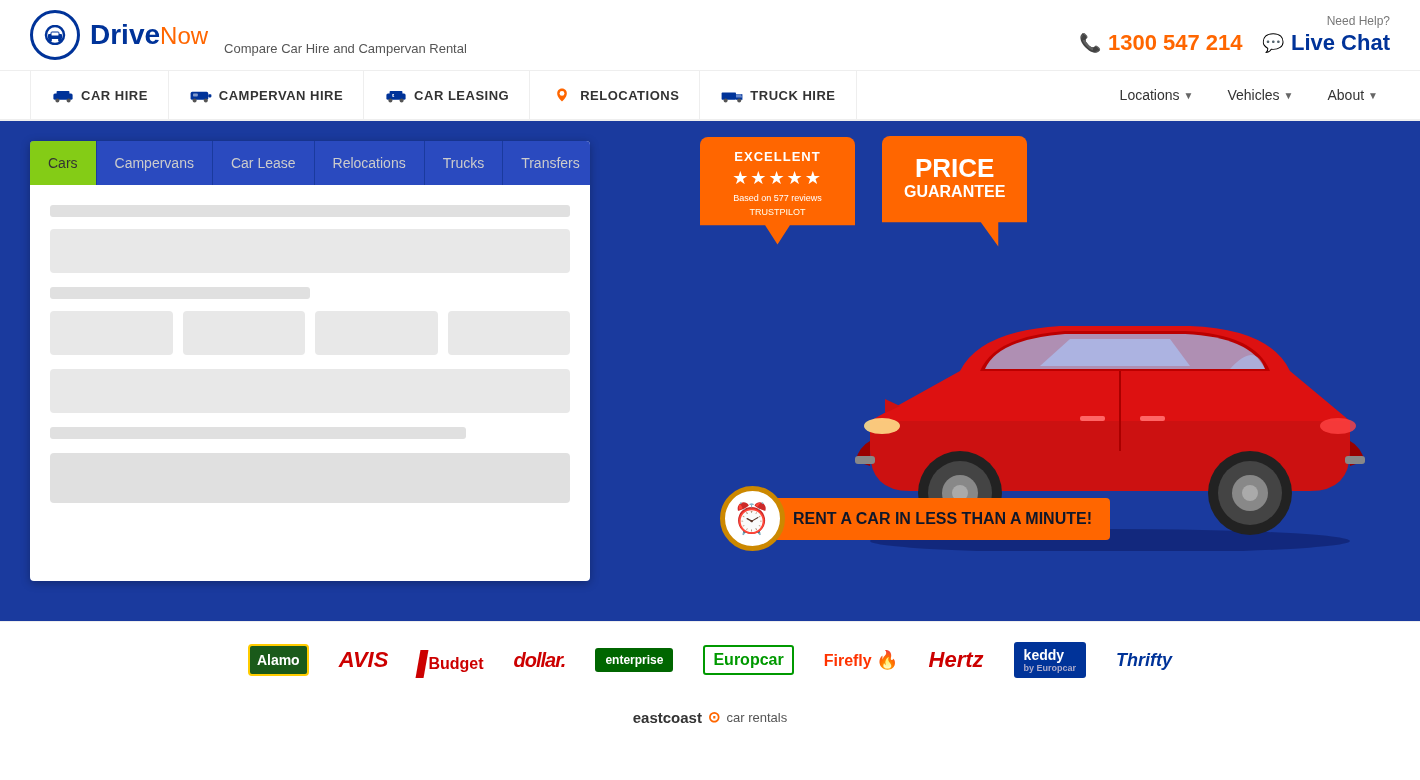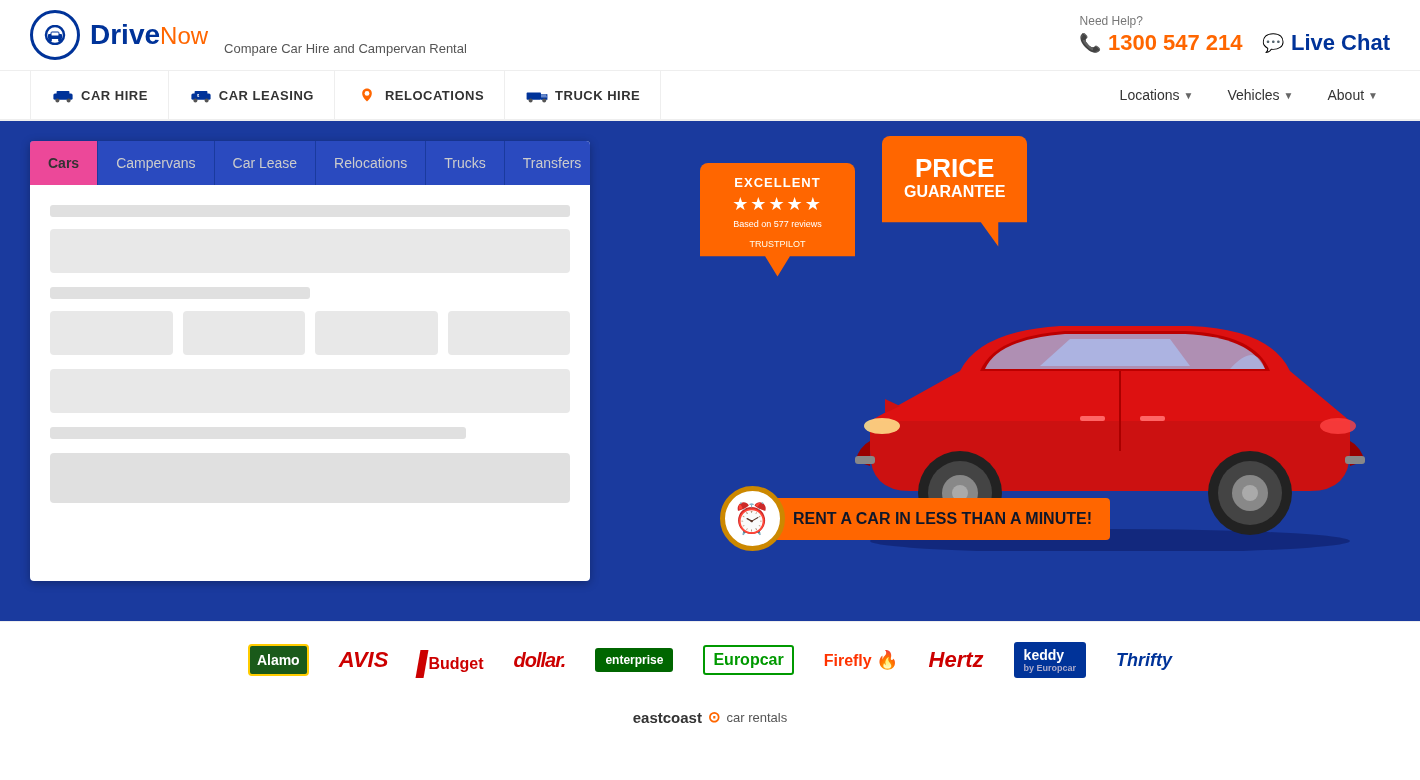--- a/index.html
+++ b/index.html
@@ -30,21 +30,21 @@
     .logo-tagline {
       font-size: 13px;
       color: #555;
       margin-left: 6px;
       align-self: flex-end;
       padding-bottom: 4px;
     }
     .header-right {
       display: flex;
       flex-direction: column;
-      align-items: flex-start;
+      align-items: flex-end;
       gap: 2px;
       margin-left: 11px;
     }
     .need-help {
       font-size: 12px;
       color: #777;
     }
     .header-contact {
       display: flex;
       align-items: center;
@@ -146,23 +146,23 @@
     }
     .search-tab {
       padding: 14px 18px;
       font-size: 14px;
       color: #ccc;
       cursor: pointer;
       border-right: 1px solid #1a3a9e;
       white-space: nowrap;
     }
     .search-tab.active {
-      background: #ec4899;
+      background: #84cc16;
       color: #333;
-      font-weight: bold;
+      font-weight: normal;
     }
     .search-form {
       padding: 20px 20px 15px;
     }
     .skeleton-line {
       background: #e0e0e0;
       border-radius: 3px;
       margin-bottom: 12px;
     }
     .skeleton-full { height: 12px; width: 100%; }
@@ -325,20 +325,30 @@
     <div class="nav-item">
       <svg viewBox="0 0 30 20" fill="none">
         <rect x="3" y="8" width="24" height="8" rx="2" fill="#003399"></rect>
         <rect x="7" y="5" width="16" height="6" rx="1" fill="#003399"></rect>
         <circle cx="8" cy="17" r="2.5" fill="#555"></circle>
         <circle cx="22" cy="17" r="2.5" fill="#555"></circle>
       </svg>
       <span>CAR HIRE</span>
     </div>
 
+    <div class="nav-item">
+      <svg viewBox="0 0 30 20" fill="none">
+        <rect x="2" y="6" width="22" height="10" rx="2" fill="#003399"></rect>
+        <rect x="24" y="9" width="4" height="4" rx="1" fill="#003399"></rect>
+        <circle cx="7" cy="17" r="2.5" fill="#555"></circle>
+        <circle cx="21" cy="17" r="2.5" fill="#555"></circle>
+        <rect x="5" y="8" width="6" height="4" rx="1" fill="#fff" opacity="0.5"></rect>
+      </svg>
+      <span>CAMPERVAN HIRE</span>
+    </div>
 
     <div class="nav-item">
       <svg viewBox="0 0 30 20" fill="none">
         <rect x="3" y="8" width="24" height="8" rx="2" fill="#003399"></rect>
         <rect x="7" y="5" width="16" height="6" rx="1" fill="#003399"></rect>
         <circle cx="8" cy="17" r="2.5" fill="#555"></circle>
         <circle cx="22" cy="17" r="2.5" fill="#555"></circle>
         <text x="10" y="13" font-size="5" fill="#fff">$</text>
       </svg>
       <span>CAR LEASING</span>
@@ -414,25 +424,25 @@
         <div class="skeleton-cell"></div>
       </div>
       <div class="skeleton-input"></div>
       <div class="skeleton-line skeleton-wide" style="margin-bottom:14px;"></div>
       <div class="skeleton-btn"></div>
     </div>
   </div>
 
   <div class="hero-right">
 
-    <div style="position:absolute; top:42px; left:80px; background:#ff6600; color:#fff; border-radius:8px; padding:12px 14px 28px; width:155px; text-align:center; z-index:3; clip-path: polygon(0 0, 100% 0, 100% 82%, 58% 82%, 50% 100%, 42% 82%, 0 82%);">
+    <div style="position:absolute; top:16px; left:80px; background:#ff6600; color:#fff; border-radius:8px; padding:12px 14px 28px; width:155px; text-align:center; z-index:3; clip-path: polygon(0 0, 100% 0, 100% 82%, 58% 82%, 50% 100%, 42% 82%, 0 82%);">
       <div style="font-size:13px;font-weight:900;text-transform:uppercase;letter-spacing:1px;">EXCELLENT</div>
       <div style="color:#fff;font-size:18px;letter-spacing:2px;margin:3px 0;">★★★★★</div>
       <div style="font-size:9px;line-height:1.4;">Based on 577 reviews</div>
-      <div style="font-size:9px;margin-top:8px;color:#ffe;">TRUSTPILOT</div>
+      <div style="font-size:9px;margin-top:2px;color:#ffe;">TRUSTPILOT</div>
     </div>
 
     <div style="position:absolute; top:15px; left:262px; background:#ff6600; color:#fff; border-radius:8px; padding:18px 22px 46px; text-align:center; z-index:3; clip-path: polygon(0 0, 100% 0, 100% 78%, 80% 78%, 80% 100%, 68% 78%, 0 78%);">
       <div style="font-size:26px;font-weight:900;text-transform:uppercase;line-height:1.1;">PRICE</div>
       <div style="font-size:16px;font-weight:bold;text-transform:uppercase;">GUARANTEE</div>
     </div>
 
     <div class="car-svg-wrapper">
       <svg viewBox="0 0 600 300" xmlns="http://www.w3.org/2000/svg" width="600" height="300">
 

